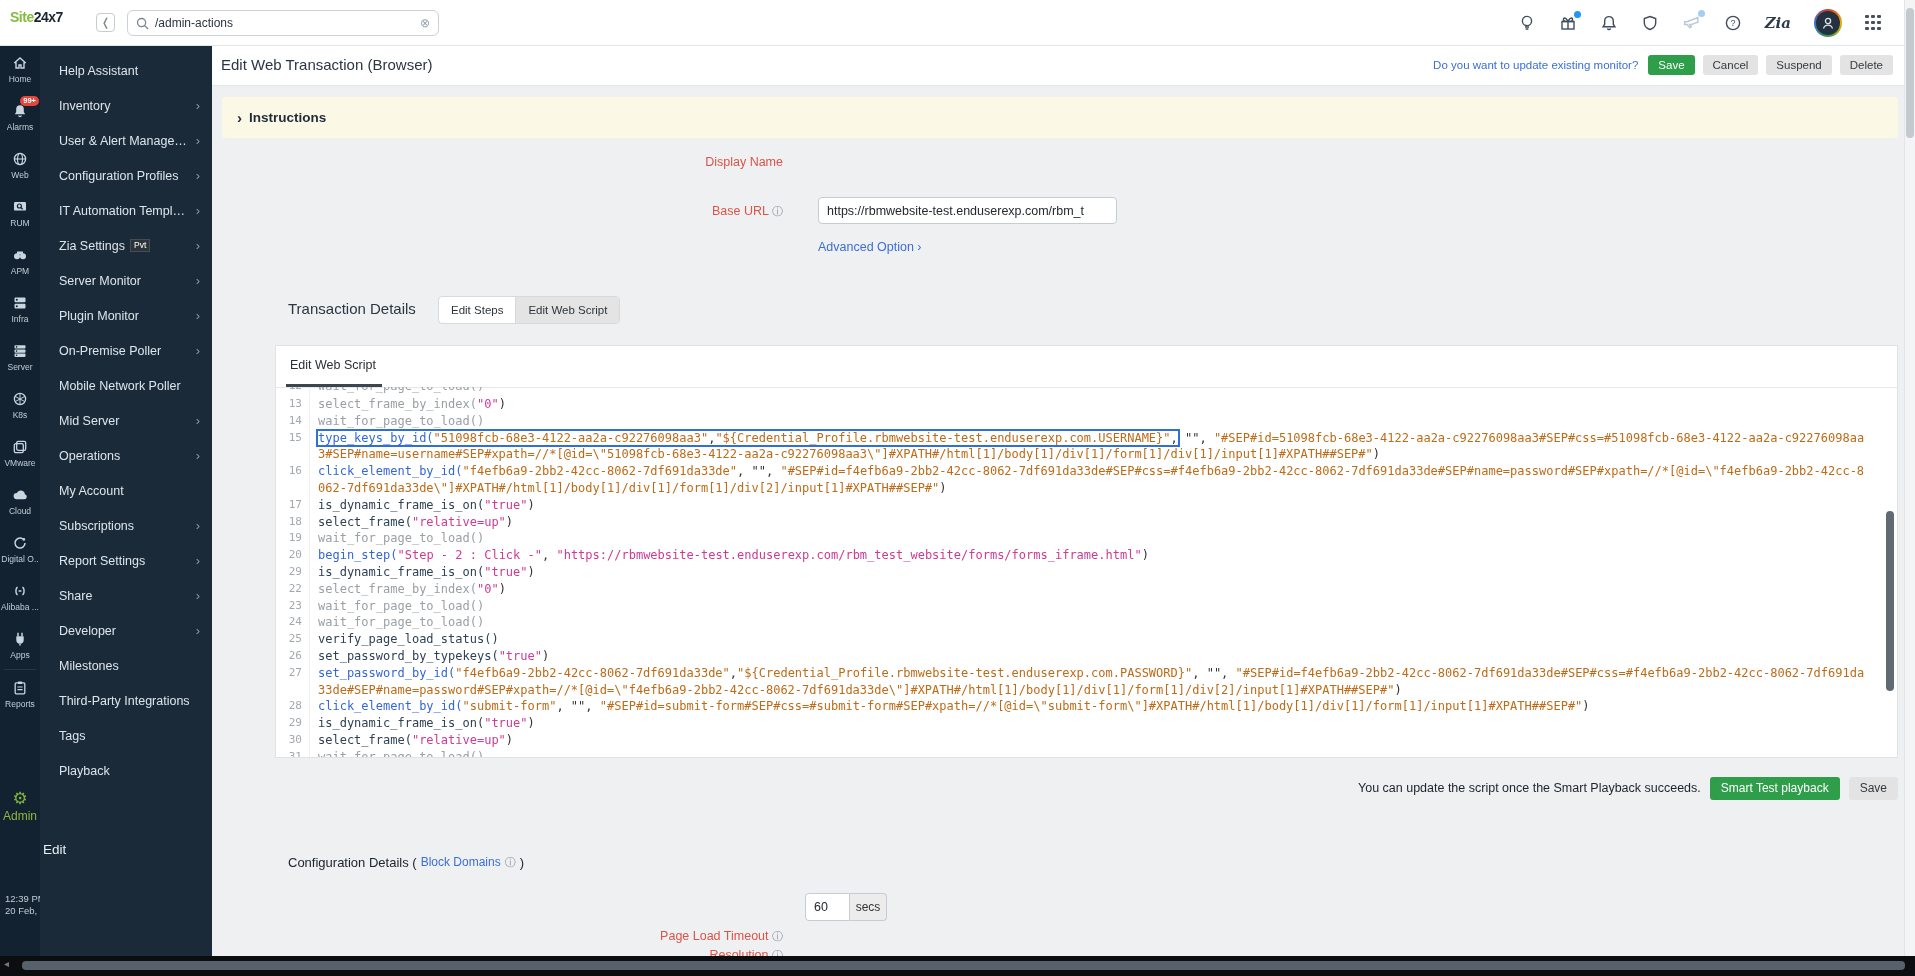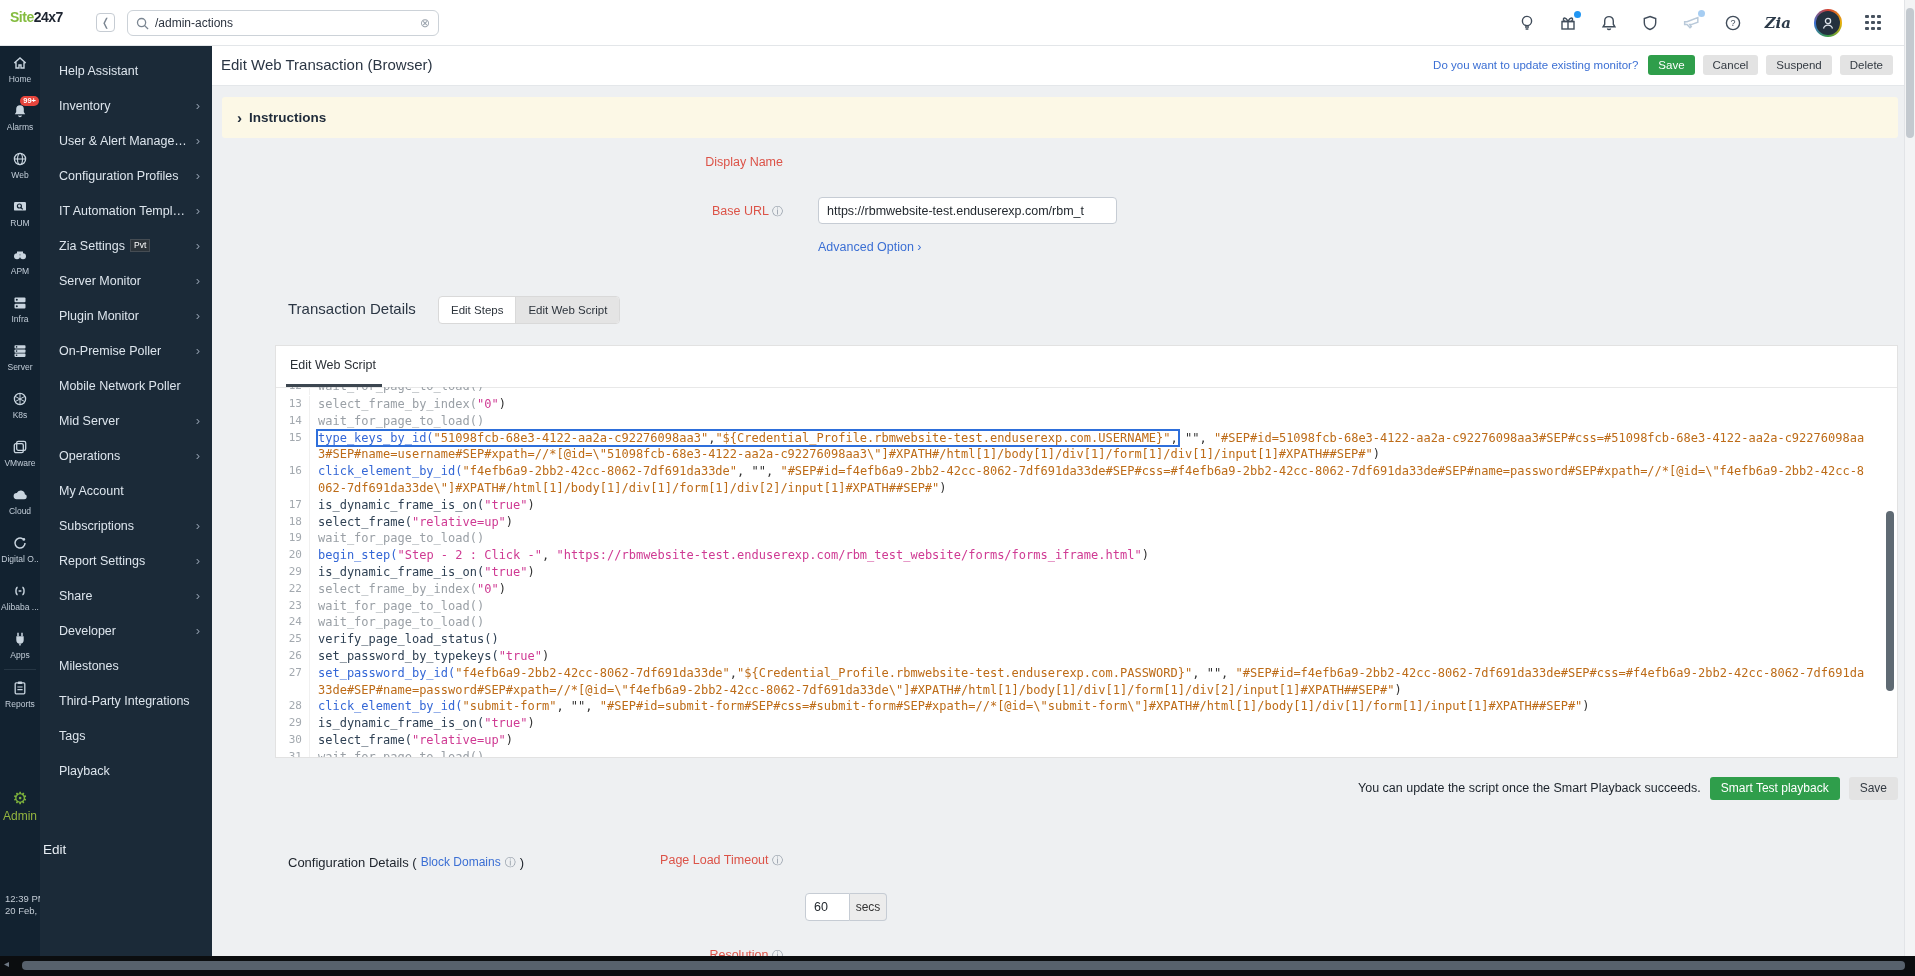--- a/index.html
+++ b/index.html
@@ -86,21 +86,21 @@
   .escroll{position:absolute;right:3px;top:165px;width:8px;height:180px;background:#5f6a73;border-radius:4px;}
   
   .note-row{position:absolute;right:7px;top:690px;height:26px;display:flex;align-items:center;gap:9px;}
   .note-text{font-size:12.5px;color:#1c232b;}
   .btn2{height:23px;border-radius:3px;font-size:12px;display:flex;align-items:center;padding:0 11px;cursor:pointer;}
   .btn2.green{background:#2f9e4b;color:#fff;}
   .btn2.gray{background:#e3e3e3;color:#333a42;}
   
   .config-row{position:absolute;left:76px;top:770px;font-size:13px;color:#20262e;display:flex;align-items:flex-start;gap:4px;}
   .config-row .bdlink{color:#3b6fd4;font-size:12px;cursor:pointer;}
-  .plt-label{top:768px;}
+  .plt-label{top:844px;}
   .plt-input{top:808px;left:593px;width:45px;height:28px;border:1px solid #c6ccd4;border-radius:4px 0 0 4px;}
   .plt-addon{position:absolute;left:638px;top:808px;width:37px;height:28px;background:#ececec;border:1px solid #c6ccd4;border-left:none;border-radius:0 4px 4px 0;display:flex;align-items:center;justify-content:center;font-size:12px;color:#333;box-sizing:border-box;}
   .res-label{top:863px;}
   .res-select{top:856px;left:593px;width:283px;height:28px;border:1px solid #c6ccd4;border-radius:4px;cursor:pointer;}
   .res-caret{position:absolute;right:10px;color:#555;font-size:9px;}
   .finput.plain{border:1px solid #c6ccd4;border-radius:4px;}
   
   .hscroll{position:absolute;left:0;right:0;top:956px;height:20px;background:#0b0d0f;z-index:40;}
   .hthumb{position:absolute;left:22px;right:10px;top:5px;height:9px;background:#57616c;border-radius:4px;}
   .harrow{position:absolute;left:4px;top:2px;color:#6e7883;font-size:10px;}

